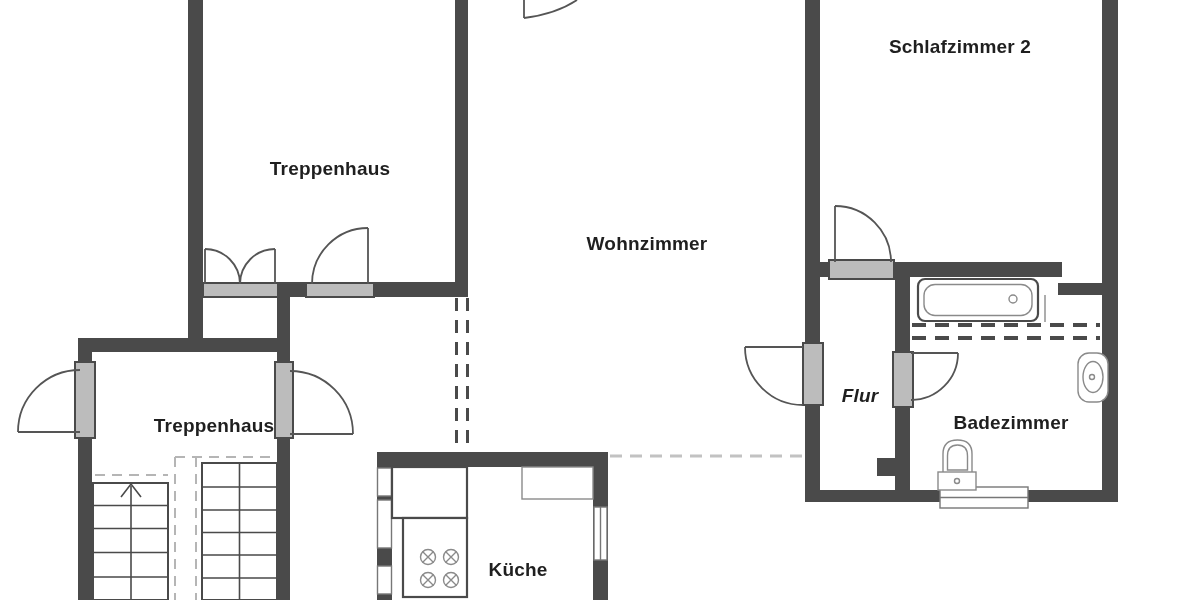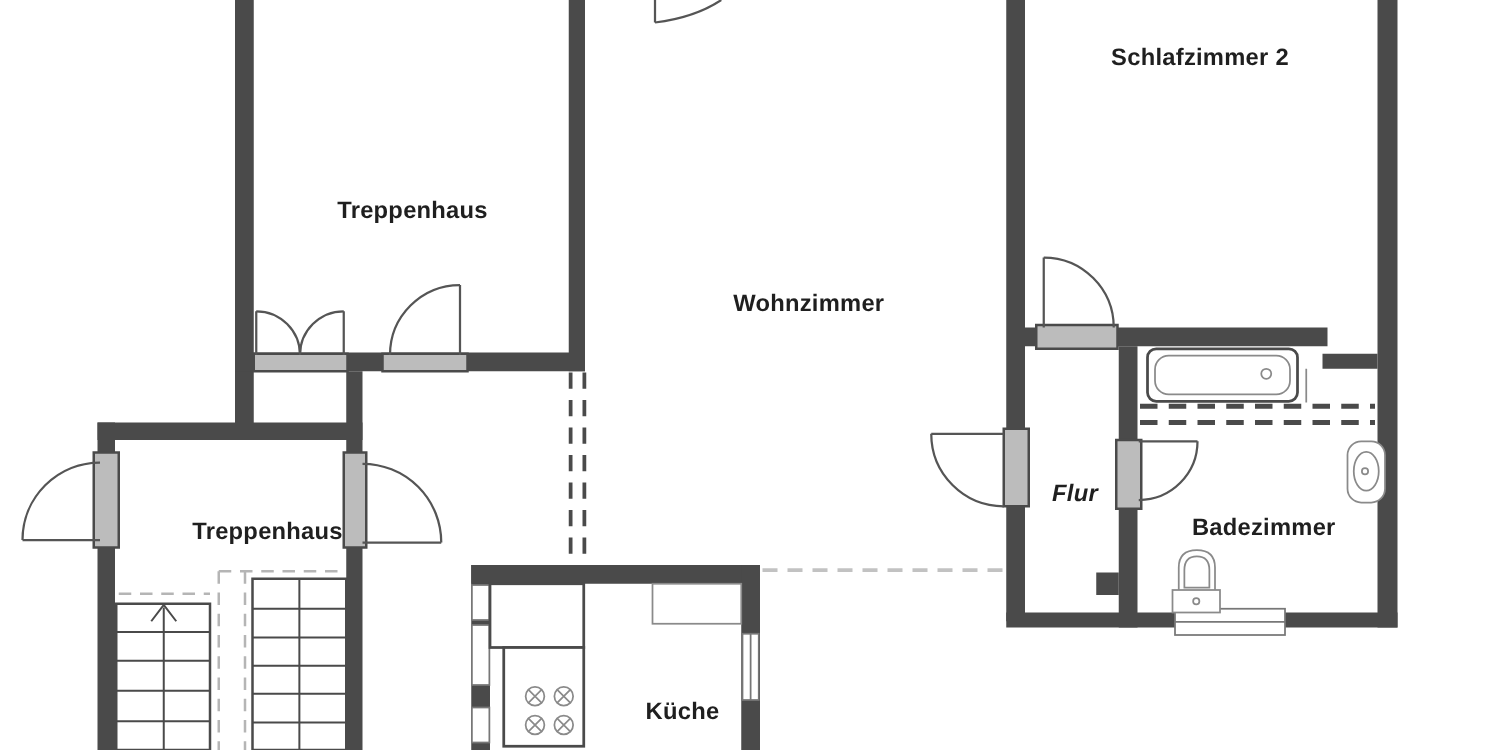--- a/index.html
+++ b/index.html
@@ -187,16 +187,16 @@
         <rect class="fixture-thin" x="938" y="472" width="38" height="18"></rect>
         <circle class="fixture-line" cx="957" cy="481" r="2.5"></circle>
       </g>
     </g>
   </svg>
 
   <div class="room-label" style="left:330px;top:169px;">Treppenhaus</div>
   <div class="room-label" style="left:647px;top:244px;">Wohnzimmer</div>
   <div class="room-label" style="left:960px;top:47px;">Schlafzimmer 2</div>
   <div class="room-label" style="left:184px;top:426px;margin-left:30px;">Treppenhaus</div>
-  <div class="room-label" style="left:546px;top:570px;">Küche</div>
+  <div class="room-label" style="left:518px;top:570px;">Küche</div>
   <div class="room-label" style="left:860px;top:396px;font-style:italic;">Flur</div>
   <div class="room-label" style="left:1011px;top:375px;margin-top:48px;">Badezimmer</div>
 </div>
 
 </body></html>

